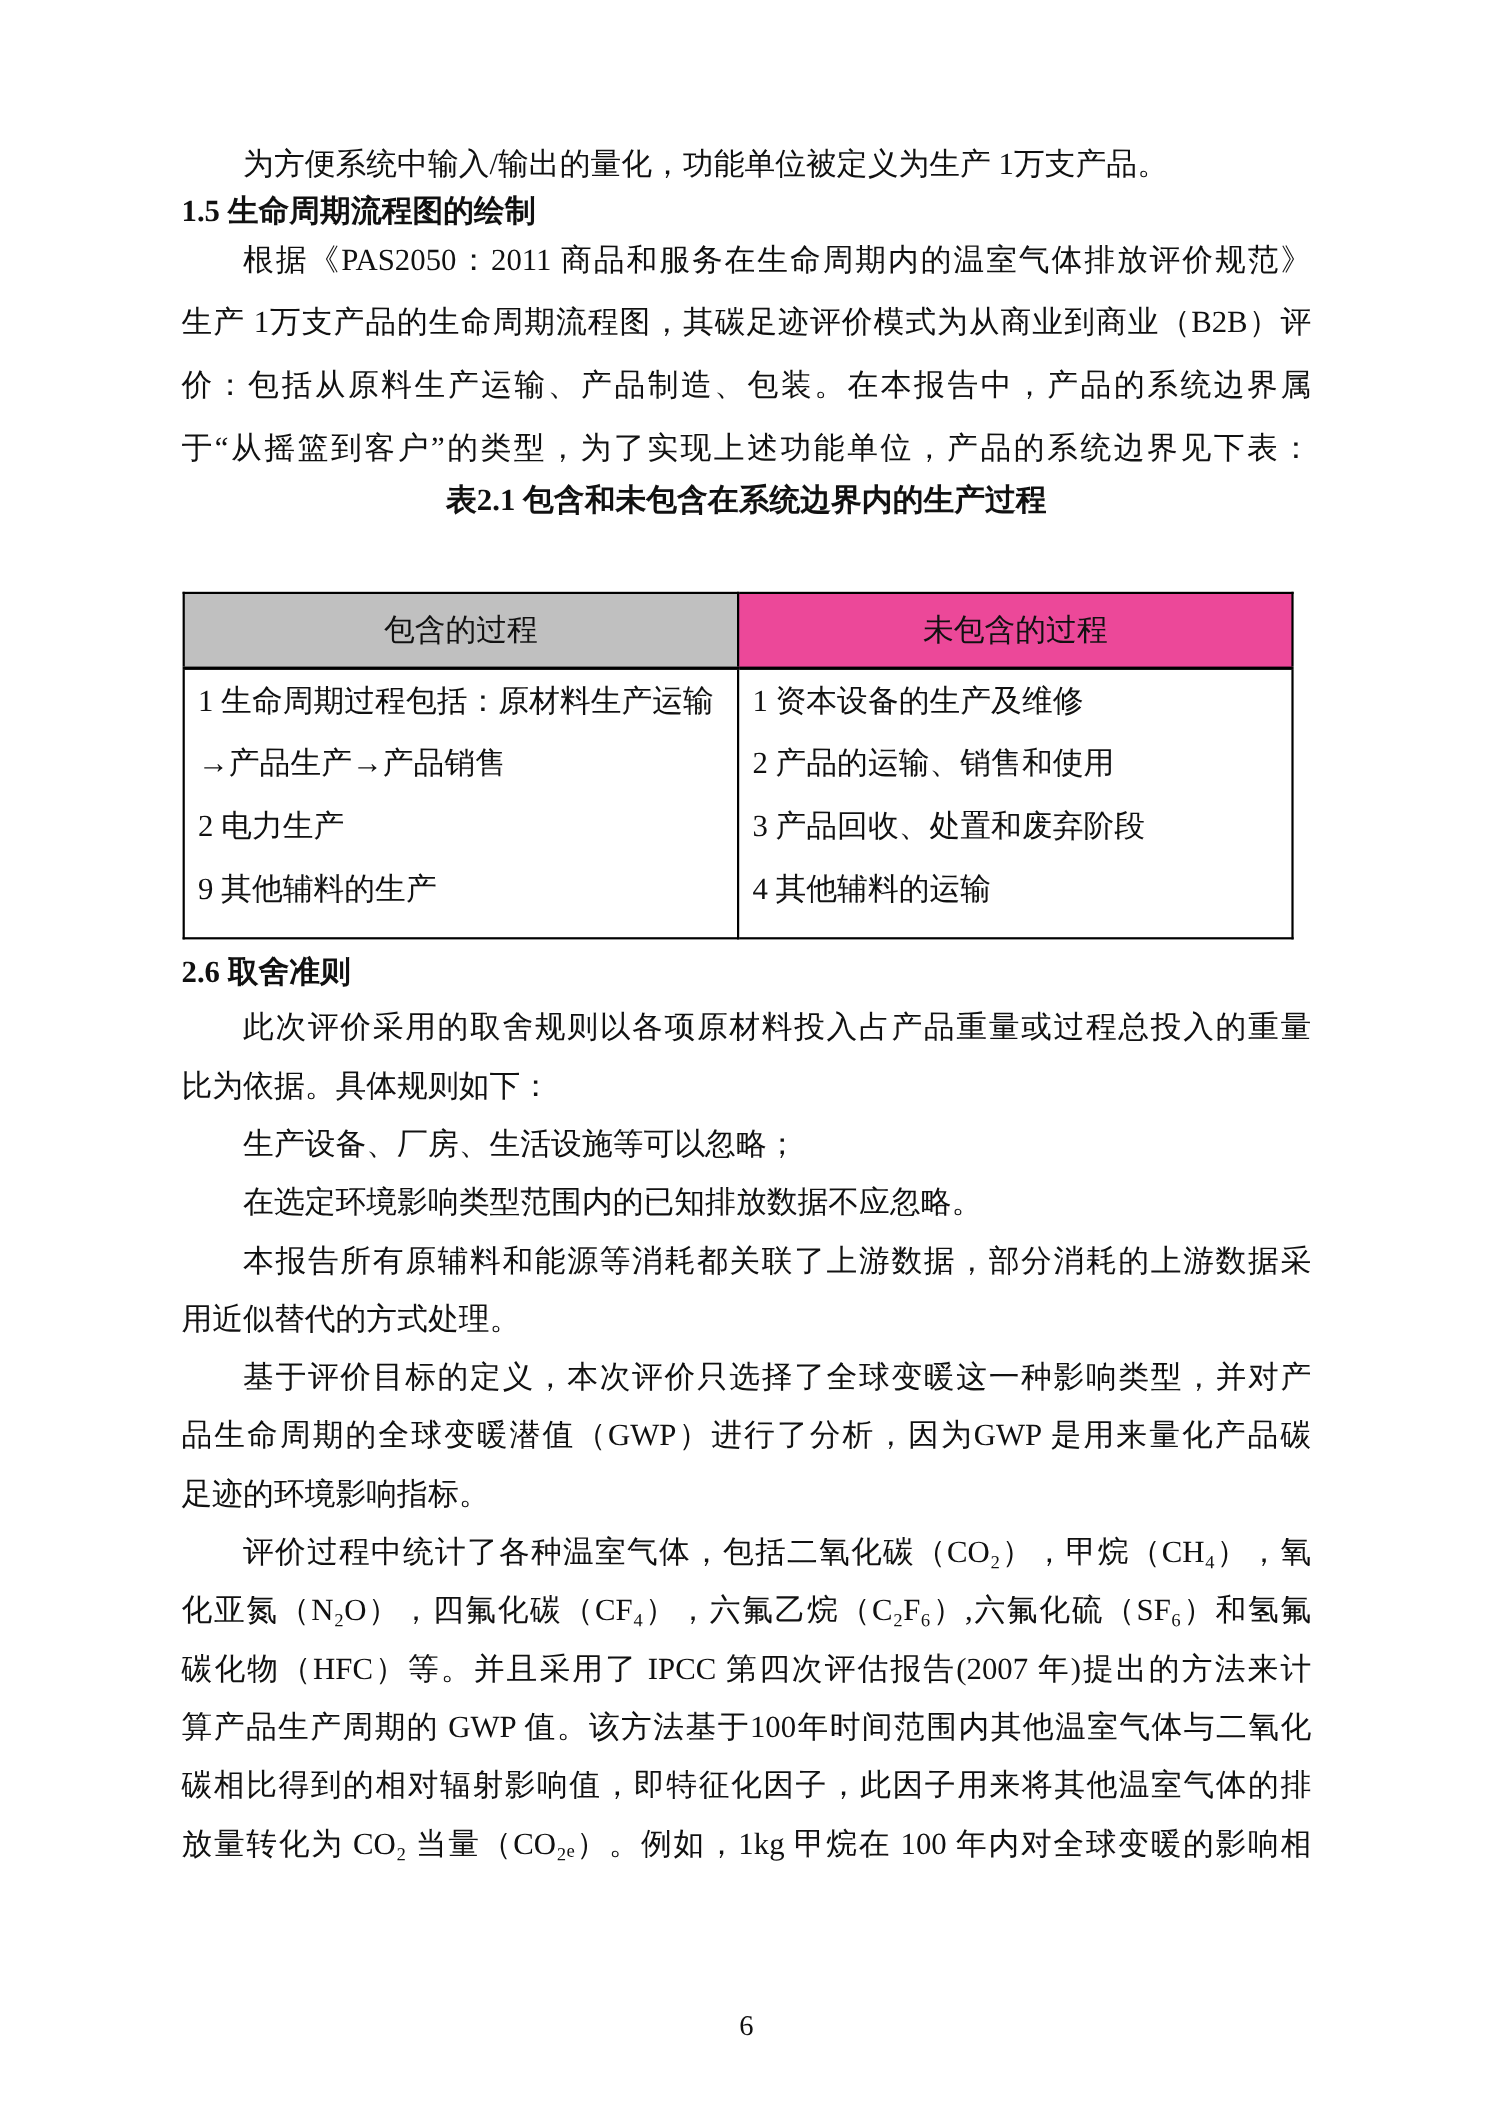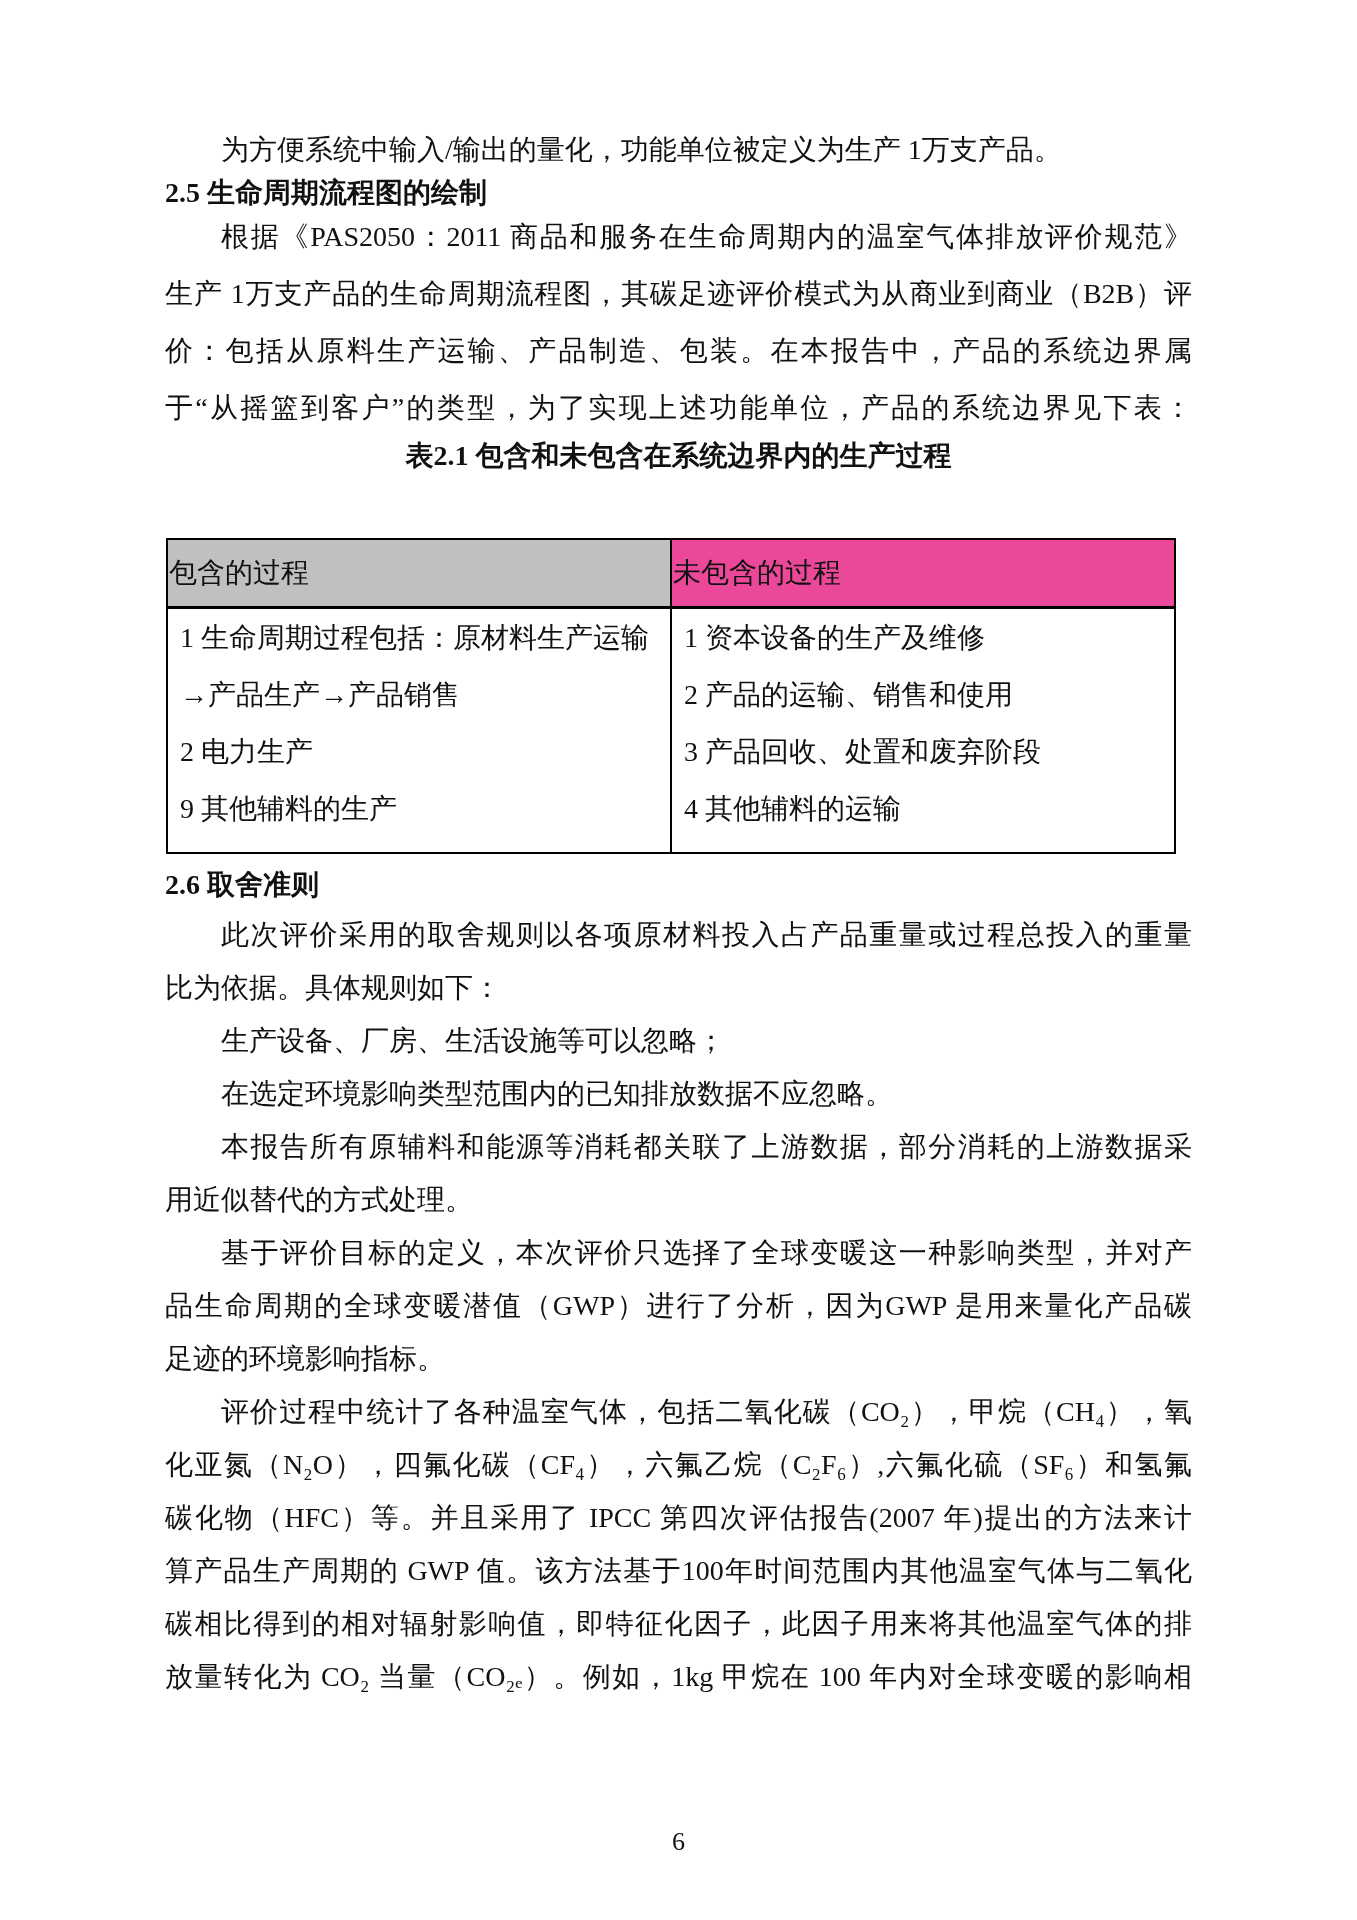--- a/index.html
+++ b/index.html
@@ -17,39 +17,39 @@
   .hd{font-weight:bold;font-size:28px;height:30px;line-height:30px;}
   .hd26{margin-top:16px;}
   .cap{font-weight:bold;font-size:28px;height:40px;line-height:40px;text-align:center;}
   table.sysbound{
     width:1010px;margin-left:1px;margin-top:62px;
     border-collapse:collapse;table-layout:fixed;
     font-size:28px;
   }
   table.sysbound, table.sysbound td{border:2px solid #000;}
   td.th{
-    height:64px;vertical-align:middle;
+    height:64px;text-align:center;vertical-align:middle;
     border-bottom:3px solid #000 !important;
   }
   td.cell{vertical-align:top;padding:0 16px 15px 12px;}
   td.cell .tl{height:57px;line-height:57px;}
   .p3{margin-top:8px;}
   .pageno{
     position:absolute;left:0;top:1822px;width:100%;
     text-align:center;font-size:26px;height:40px;line-height:40px;
   }
 </style>
 </head>
 <body>
 
 <div class="content">
 
   <div class="ln ind">为方便系统中输入/输出的量化，功能单位被定义为生产 1万支产品。</div>
 
-  <div class="hd">2.5 生命周期流程图的绘制</div>
+  <div class="hd">1.5 生命周期流程图的绘制</div>
 
   <div>
     <div class="ln ind just">根据《PAS2050：2011 商品和服务在生命周期内的温室气体排放评价规范》</div>
     <div class="ln just">生产 1万支产品的生命周期流程图，其碳足迹评价模式为从商业到商业（B2B）评</div>
     <div class="ln just">价：包括从原料生产运输、产品制造、包装。在本报告中，产品的系统边界属</div>
     <div class="ln just">于“从摇篮到客户”的类型，为了实现上述功能单位，产品的系统边界见下表：</div>
   </div>
 
   <div class="cap">表2.1 包含和未包含在系统边界内的生产过程</div>
 

